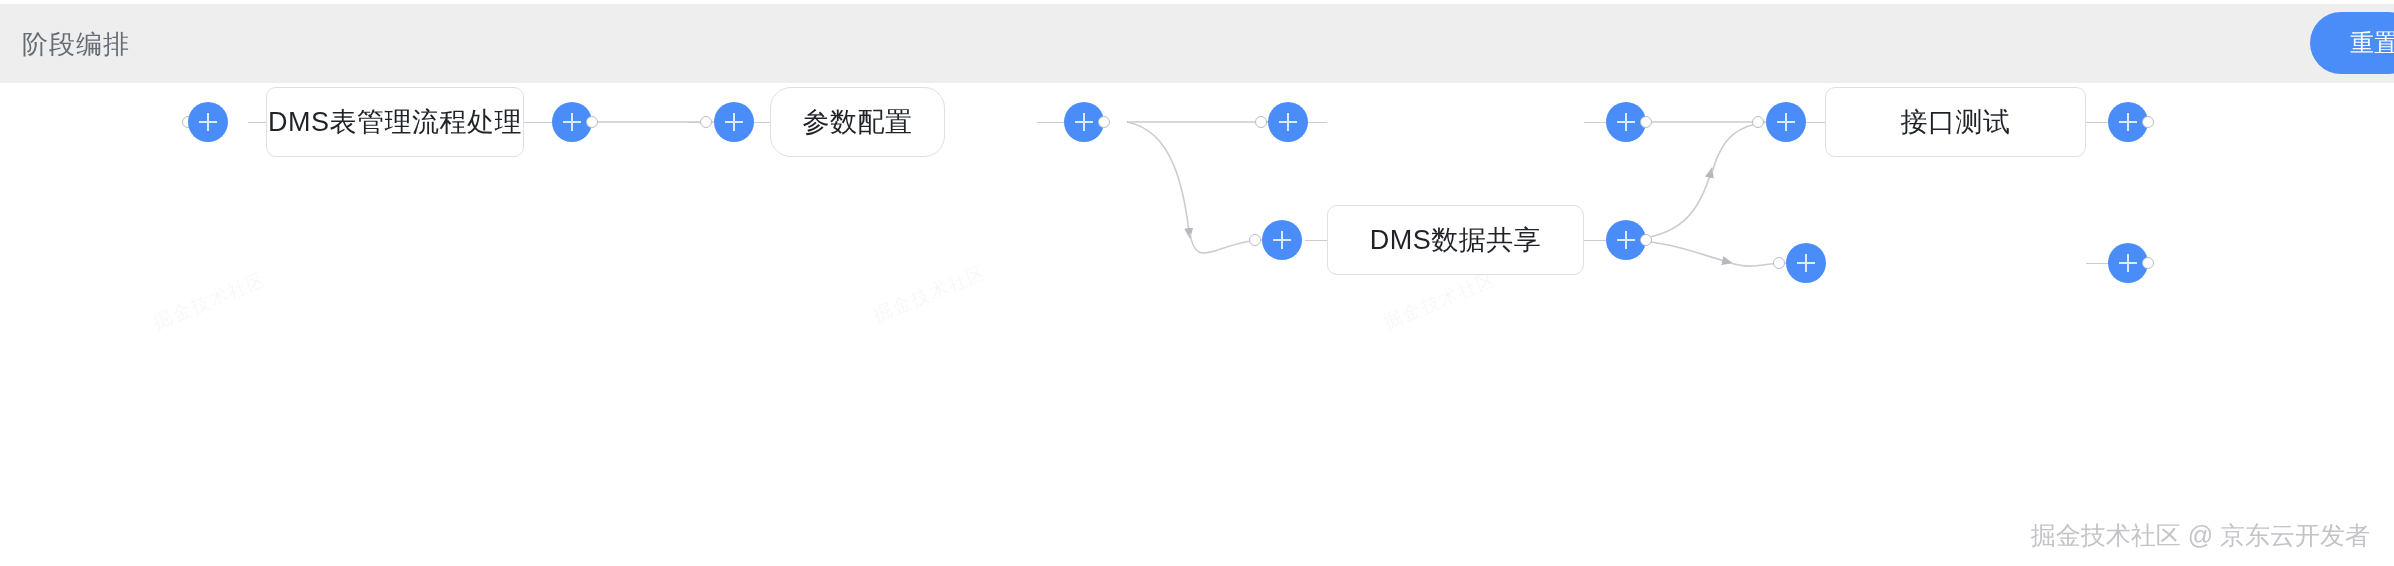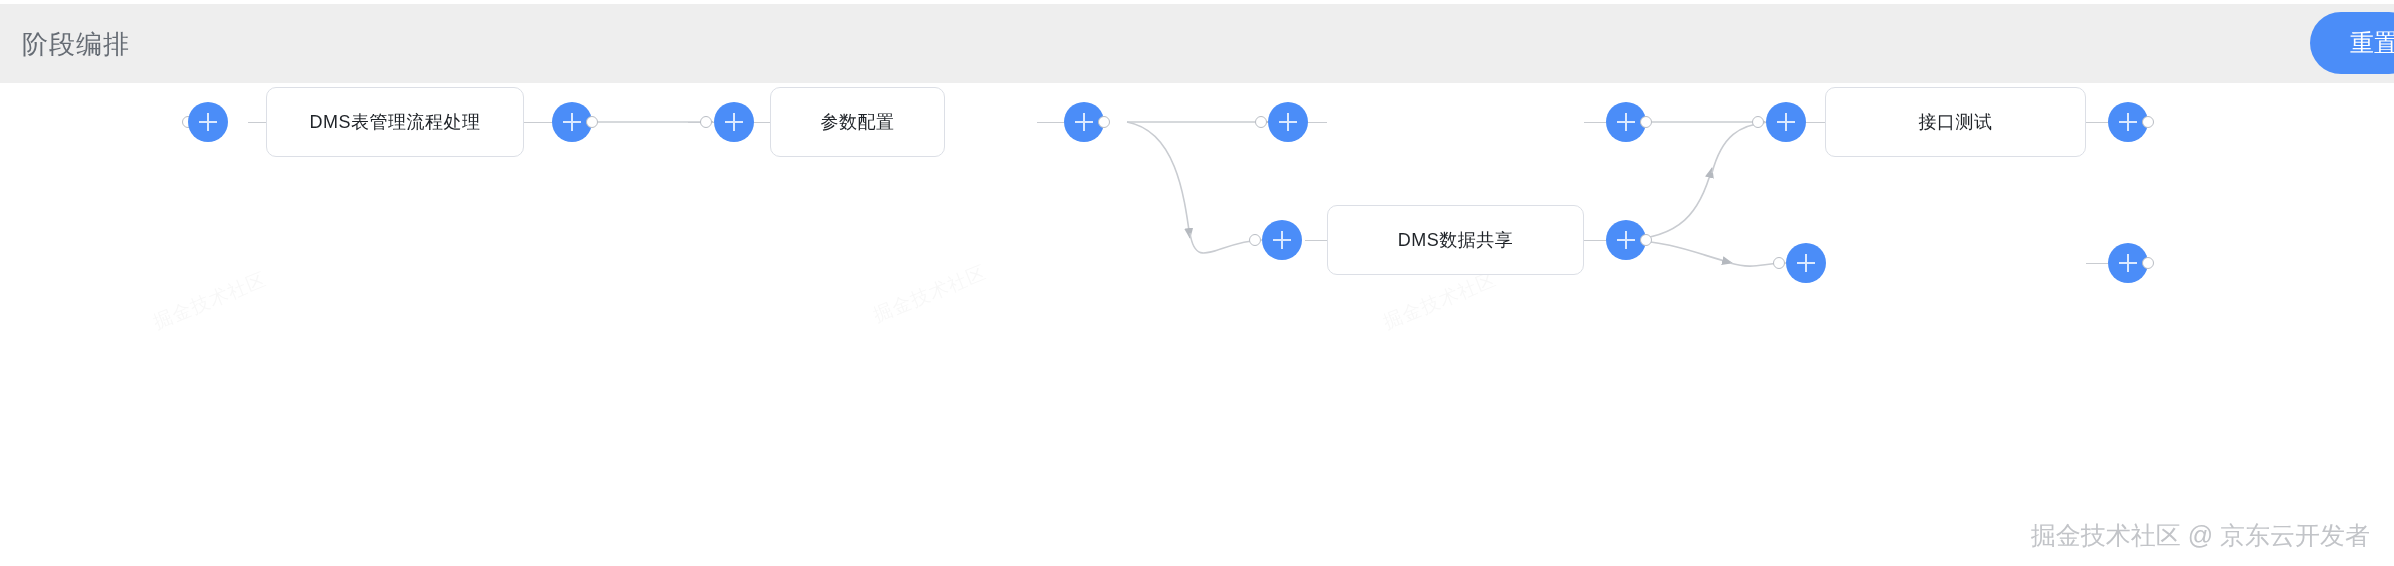--- a/index.html
+++ b/index.html
@@ -35,21 +35,21 @@
     position:absolute;left:0;top:83px;width:2394px;height:483px;
     background:#ffffff;overflow:hidden;
   }
   #edge-layer{position:absolute;left:0;top:0;width:2394px;height:483px;pointer-events:none;}
 
   
   .node{
     position:absolute;box-sizing:border-box;
     border:1px solid #dcdfe6;border-radius:10px;background:#fff;
     display:flex;align-items:center;justify-content:center;
-    font-size:18px;color:#1f2328;white-space:nowrap;cursor:pointer;
+    font-size:27px;color:#1f2328;white-space:nowrap;cursor:pointer;
     letter-spacing:.5px;
   }
   .node.selected{
     background:#4b8df8;border-color:#4b8df8;color:#ffffff;
   }
 
   
   .plus{
     position:absolute;width:40px;height:40px;border-radius:50%;
     background:#4b8df8;cursor:pointer;
@@ -136,21 +136,21 @@
   <div class="plus" style="left:188px;top:19px;"></div>
 
   <div class="node" style="left:266px;top:4px;width:258px;height:70px;">DMS表管理流程处理</div>
 
   <div class="plus" style="left:552px;top:19px;"></div>
   <div class="port" style="left:586px;top:33px;"></div>
 
   <div class="port" style="left:700px;top:33px;"></div>
   <div class="plus" style="left:714px;top:19px;"></div>
 
-  <div class="node" style="left:770px;top:4px;width:175px;height:70px;">参数配置</div>
+  <div class="node" style="left:770px;top:4px;width:175px;height:70px;border-radius:21px;">参数配置</div>
 
   <div class="plus" style="left:1064px;top:19px;"></div>
   <div class="port" style="left:1098px;top:33px;"></div>
 
   <div class="port" style="left:1255px;top:33px;"></div>
   <div class="plus" style="left:1268px;top:19px;"></div>
 
 
   <div class="plus" style="left:1606px;top:19px;"></div>
   <div class="port" style="left:1640px;top:33px;"></div>

